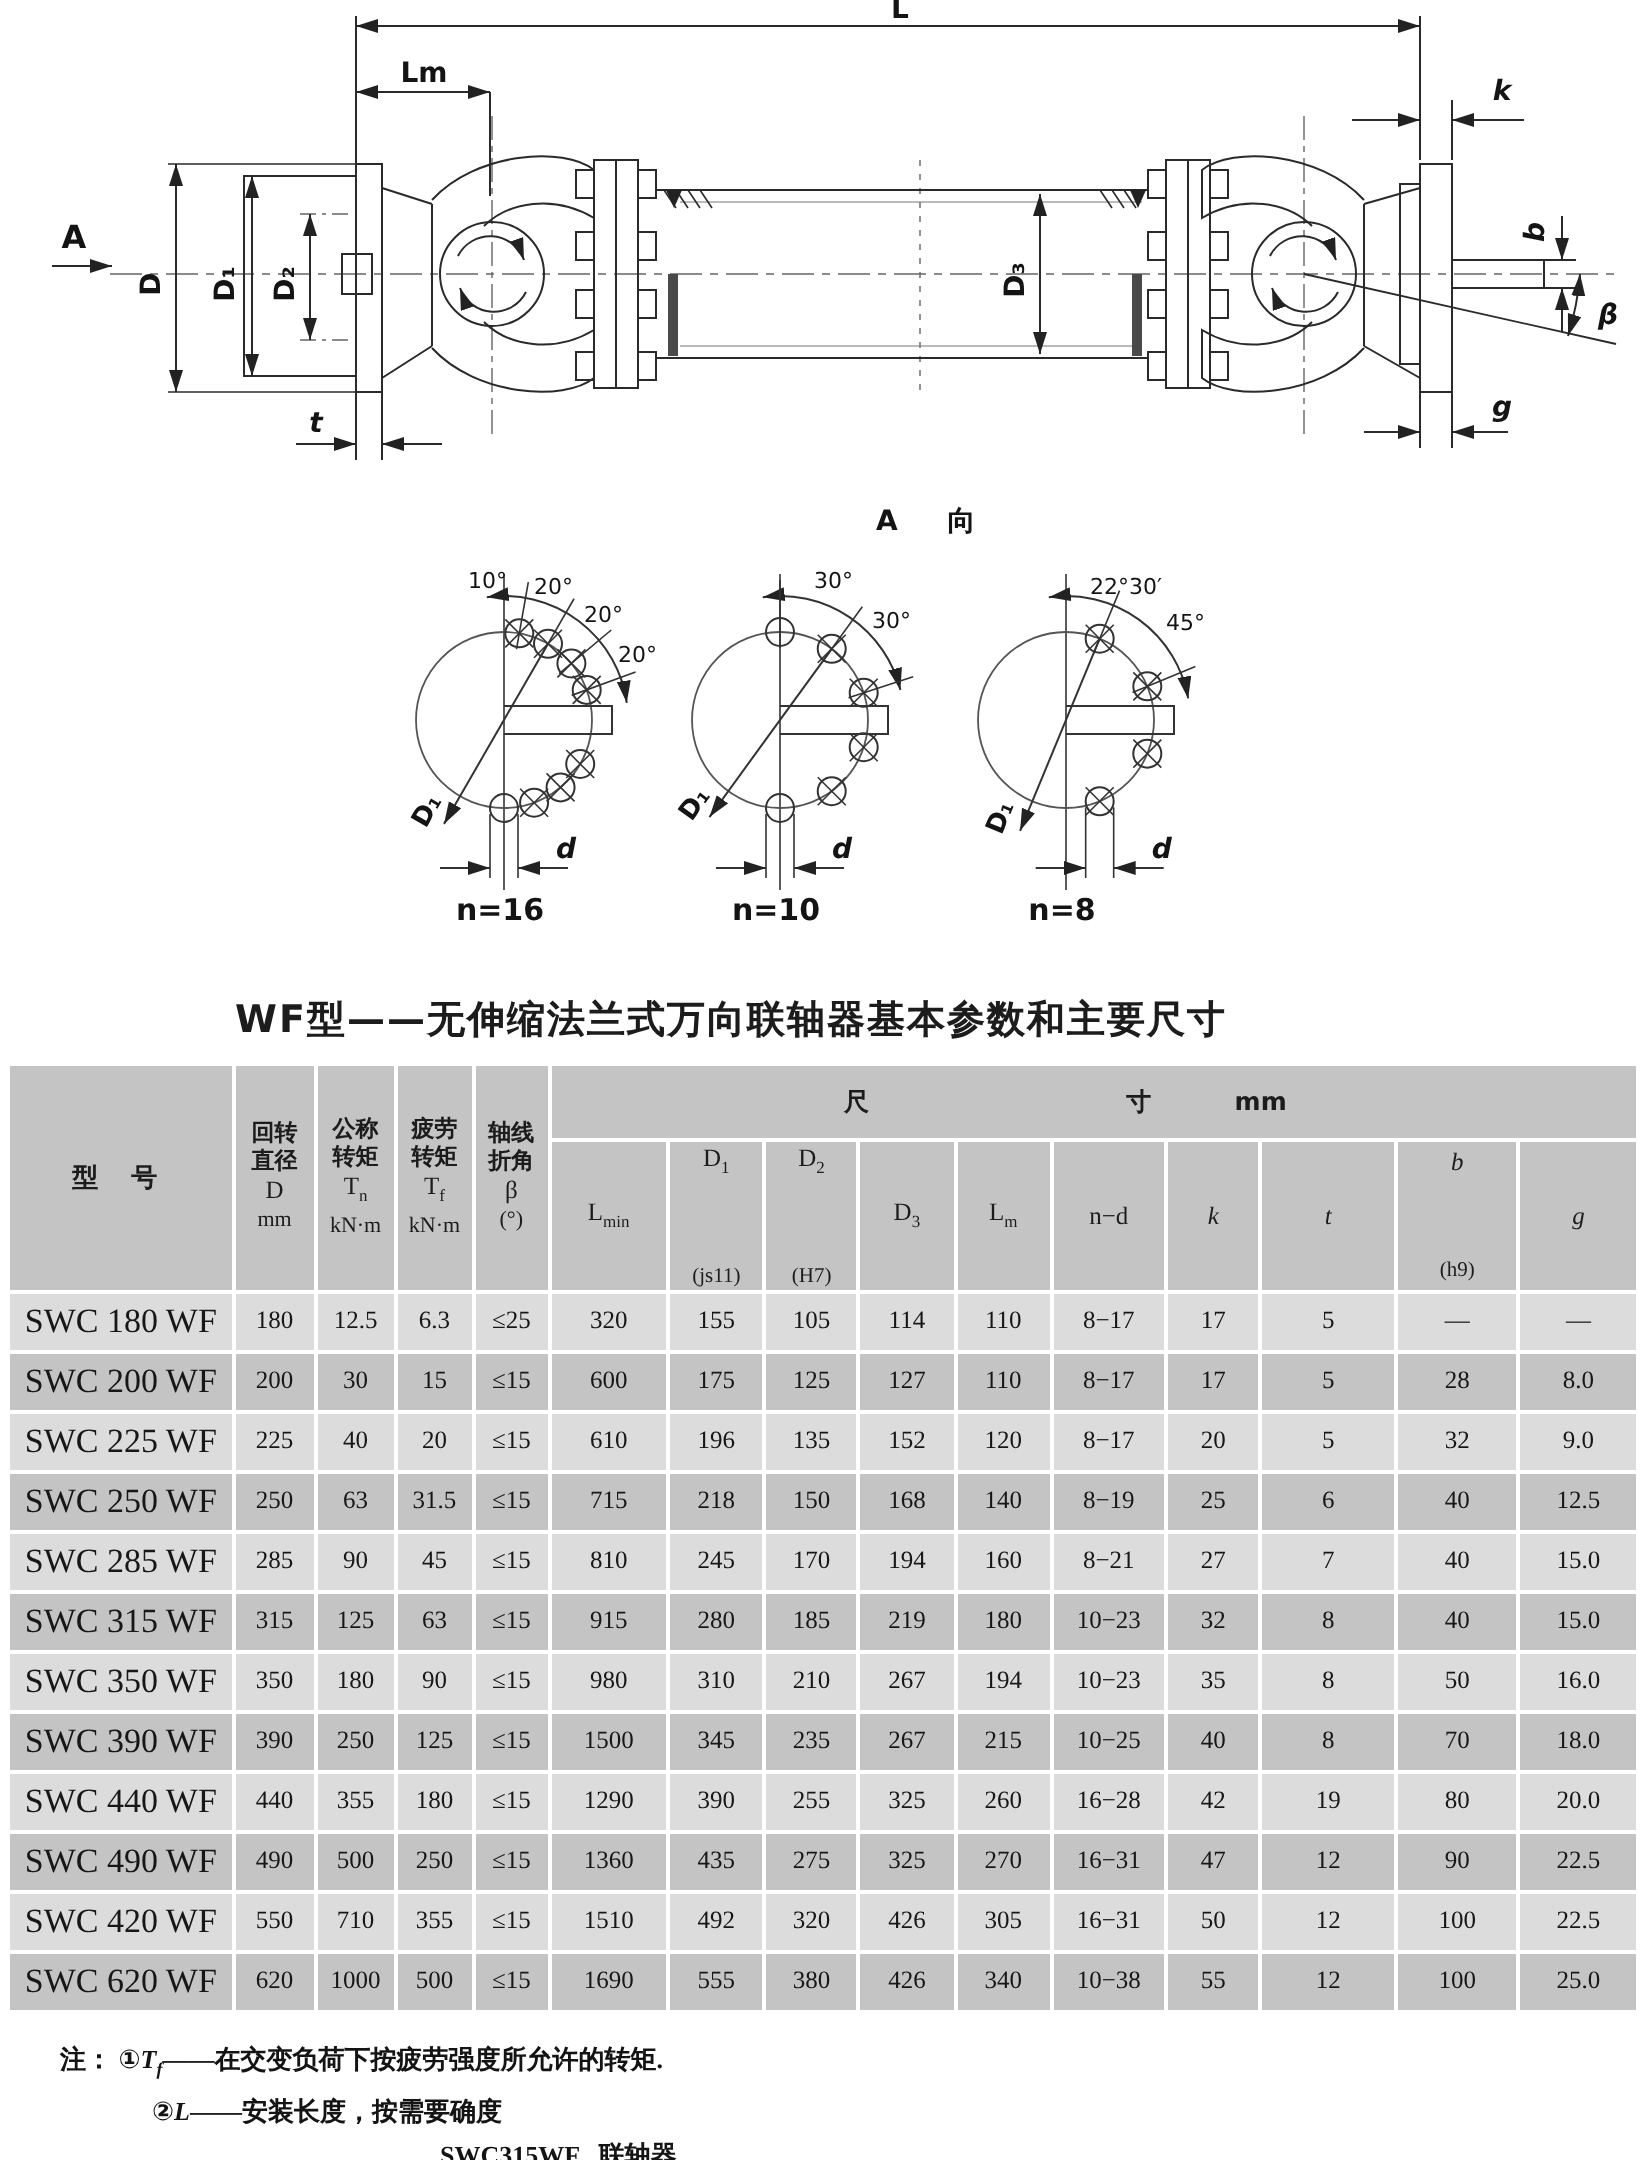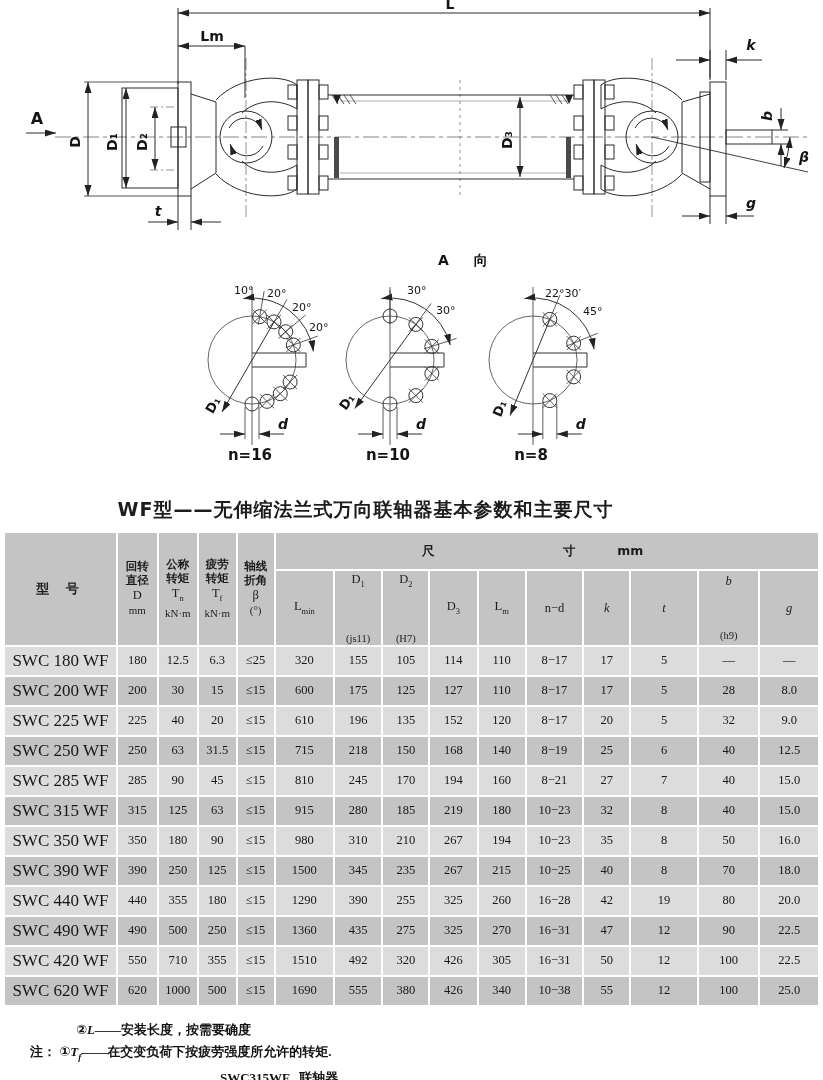--- a/index.html
+++ b/index.html
@@ -608,18 +608,18 @@
             <td>12</td>
             <td>100</td>
             <td>25.0</td>
           </tr>
         </tbody>
       </table>
   </div>
 
   
   <div class="notes">
+      <div class="note-line"><span>注： </span><span>①</span><span class="note-sym">T<sub>f</sub></span><span>——在交变负荷下按疲劳强度所允许的转矩.</span></div>
       <div class="note-line note-indent"><span>②</span><span class="note-sym">L</span><span>——安装长度，按需要确度</span></div>
-      <div class="note-line"><span>注： </span><span>①</span><span class="note-sym">T<sub>f</sub></span><span>——在交变负荷下按疲劳强度所允许的转矩.</span></div>
       <div class="note-line note-line2">SWC315WF   联轴器。</div>
     </div>
 
 </div>
 
 </body></html>

